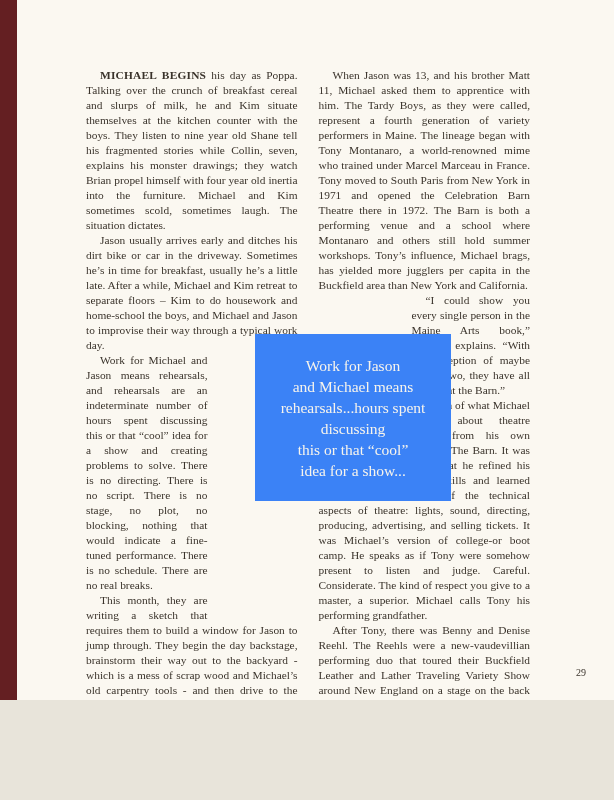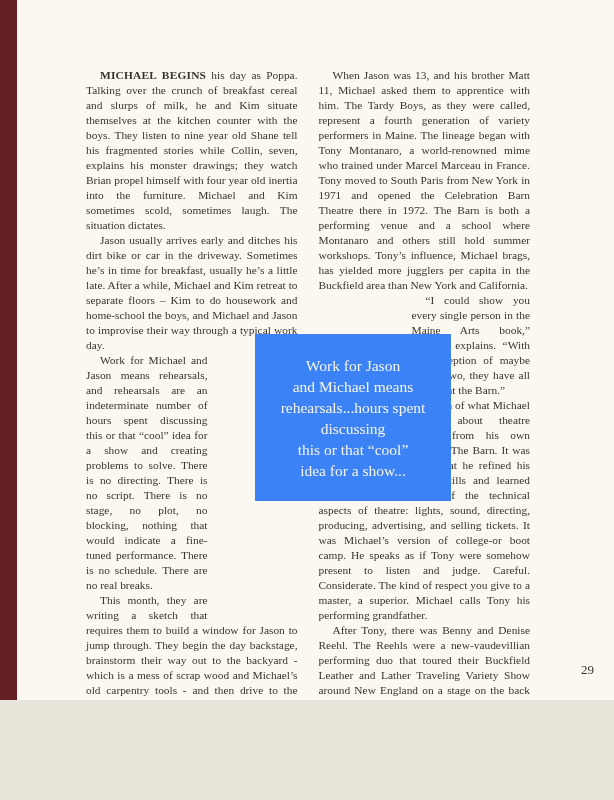--- a/index.html
+++ b/index.html
@@ -55,22 +55,22 @@
     box-sizing:border-box;
     margin-left:45px;
   }
   .pullquote span{
     white-space:pre-line;
     font-size:15.5px;
     line-height:21px;
   }
   .pagenum{
     position:absolute;
-    right:20px;bottom:22px;
-    font-size:13px;
+    right:28px;bottom:22px;
+    font-size:10px;
     color:#3a332b;
   }
 </style>
 </head>
 <body>
 
 <div class="page">
 
   <div class="accent"></div>
 

